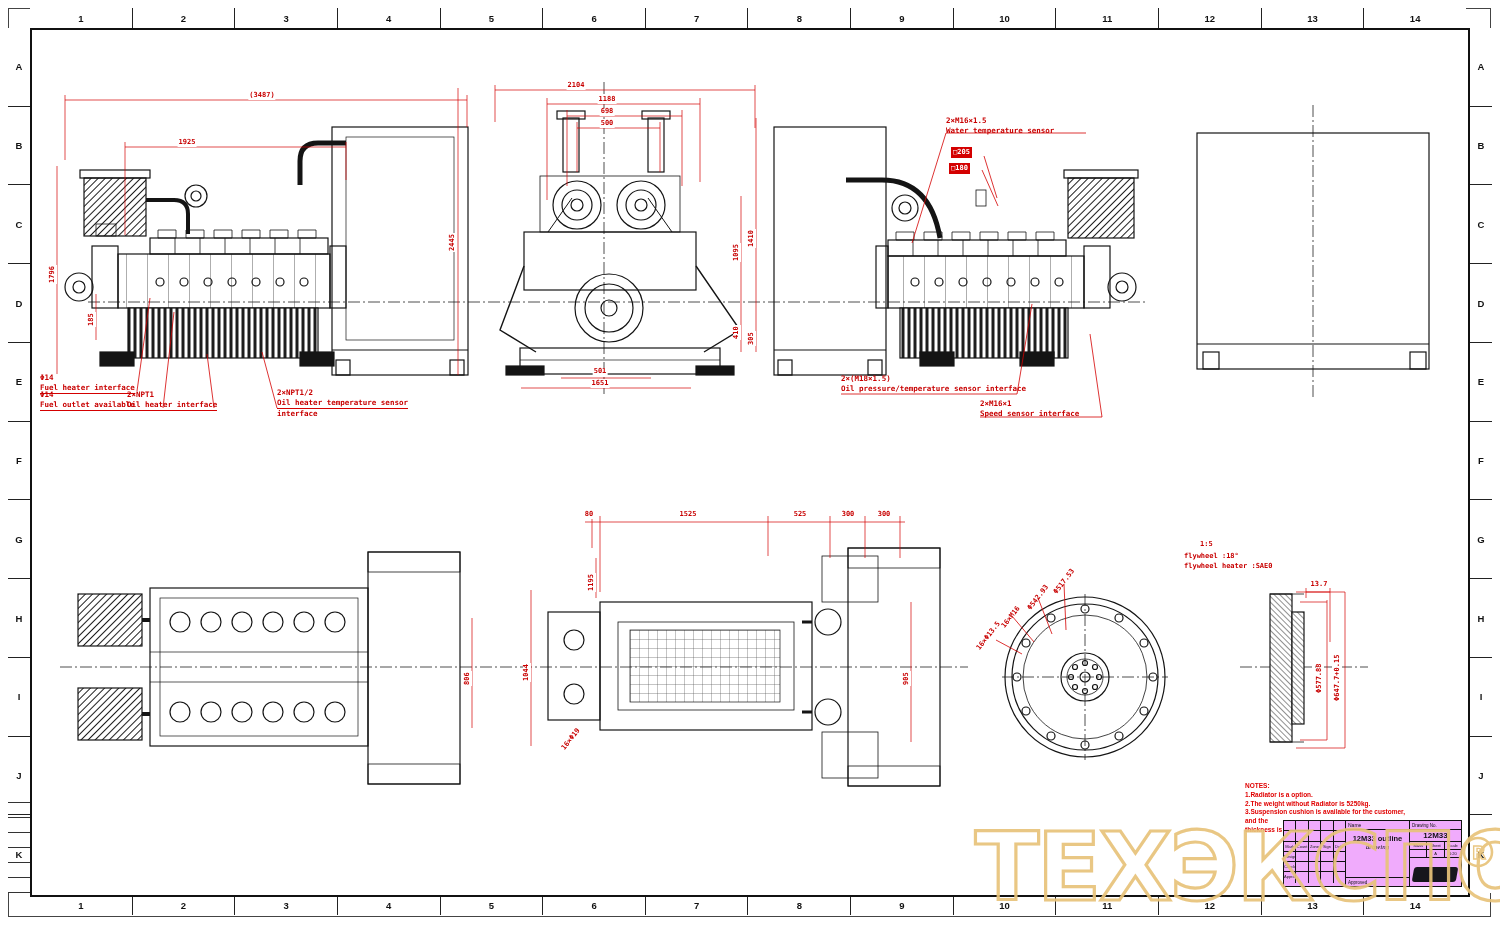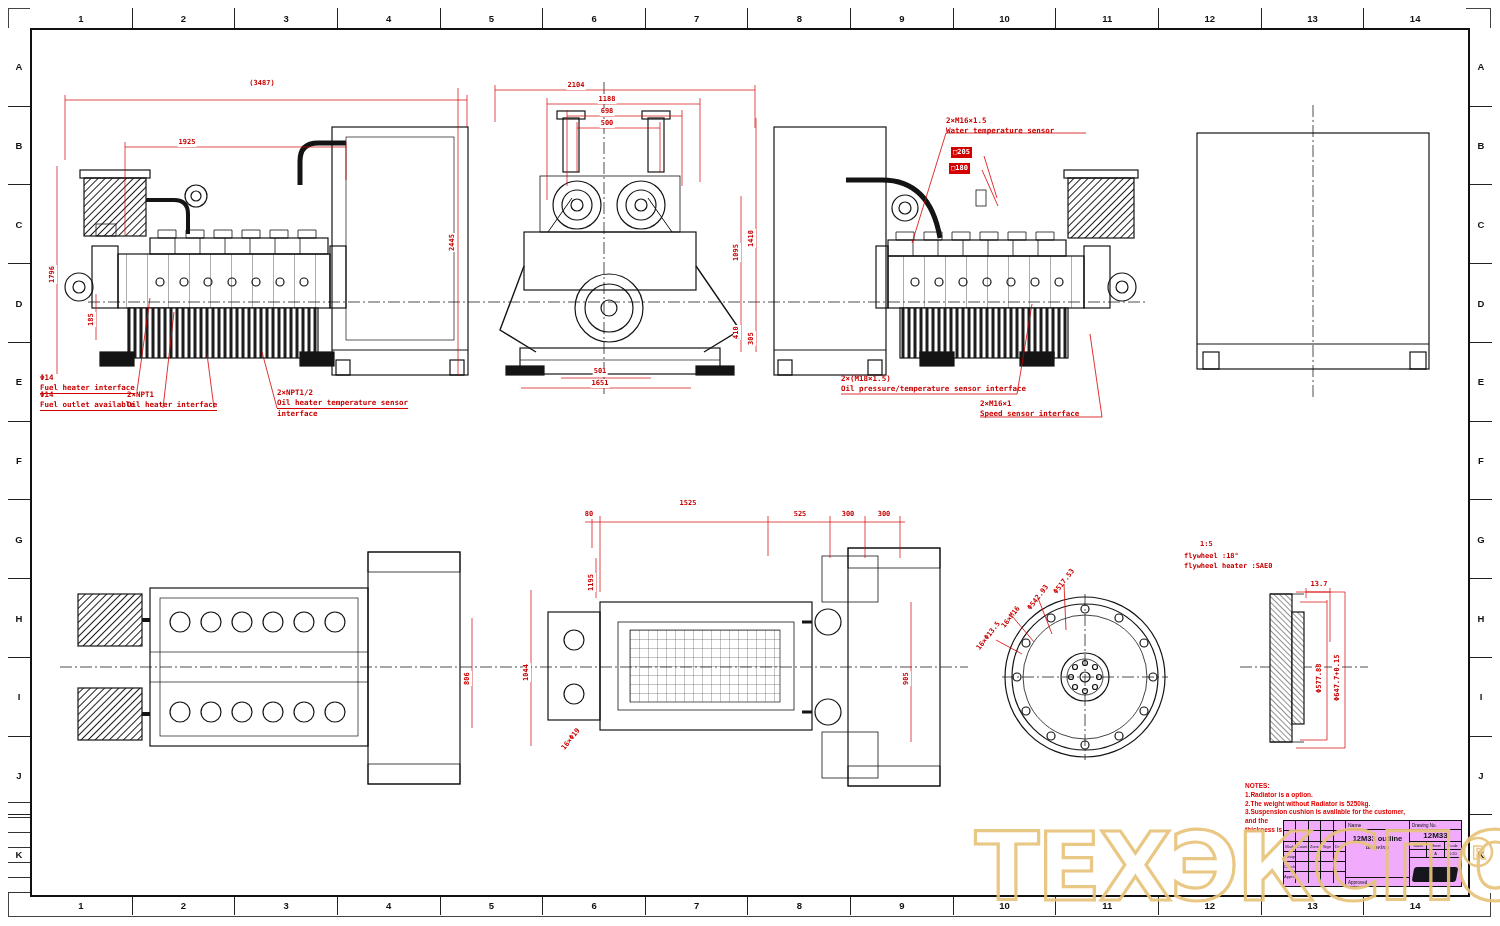--- a/index.html
+++ b/index.html
@@ -345,30 +345,30 @@
 
     <path fill="none" stroke="#d40000" stroke-width="0.8" d="
       M137,391 L150,298 M163,408 L174,312 M214,408 L207,354 M277,408 L262,352
       M946,133 H1086 M946,133 L912,243
       M984,156 L997,198 M982,170 L998,206
       M841,394 H1017 L1032,304
       M980,417 H1102 L1090,334
       M1012,616 L1034,642 M1038,598 L1052,634 M1064,584 L1066,630 M996,640 L1022,654"></path>
   </svg>
 
-  <span class="dim ctr" style="left:262px;top:80px">(3487)</span>
+  <span class="dim ctr" style="left:262px;top:92px">(3487)</span>
   <span class="dim ctr" style="left:187px;top:139px">1925</span>
   <span class="dim ctr" style="left:576px;top:82px">2104</span>
   <span class="dim ctr" style="left:607px;top:96px">1188</span>
   <span class="dim ctr" style="left:607px;top:108px">698</span>
   <span class="dim ctr" style="left:607px;top:120px">500</span>
   <span class="dim ctr" style="left:600px;top:368px">501</span>
   <span class="dim ctr" style="left:600px;top:380px">1651</span>
   <span class="dim ctr" style="left:589px;top:511px">80</span>
-  <span class="dim ctr" style="left:688px;top:500px">1525</span>
+  <span class="dim ctr" style="left:688px;top:511px">1525</span>
   <span class="dim ctr" style="left:800px;top:511px">525</span>
   <span class="dim ctr" style="left:848px;top:511px">300</span>
   <span class="dim ctr" style="left:884px;top:511px">300</span>
   <span class="dim ctr" style="left:1319px;top:581px">13.7</span>
 
   <span class="dim rot" style="left:49px;top:284px">1796</span>
   <span class="dim rot" style="left:88px;top:327px">185</span>
   <span class="dim rot" style="left:449px;top:252px">2445</span>
   <span class="dim rot" style="left:748px;top:248px">1410</span>
   <span class="dim rot" style="left:733px;top:262px">1095</span>

